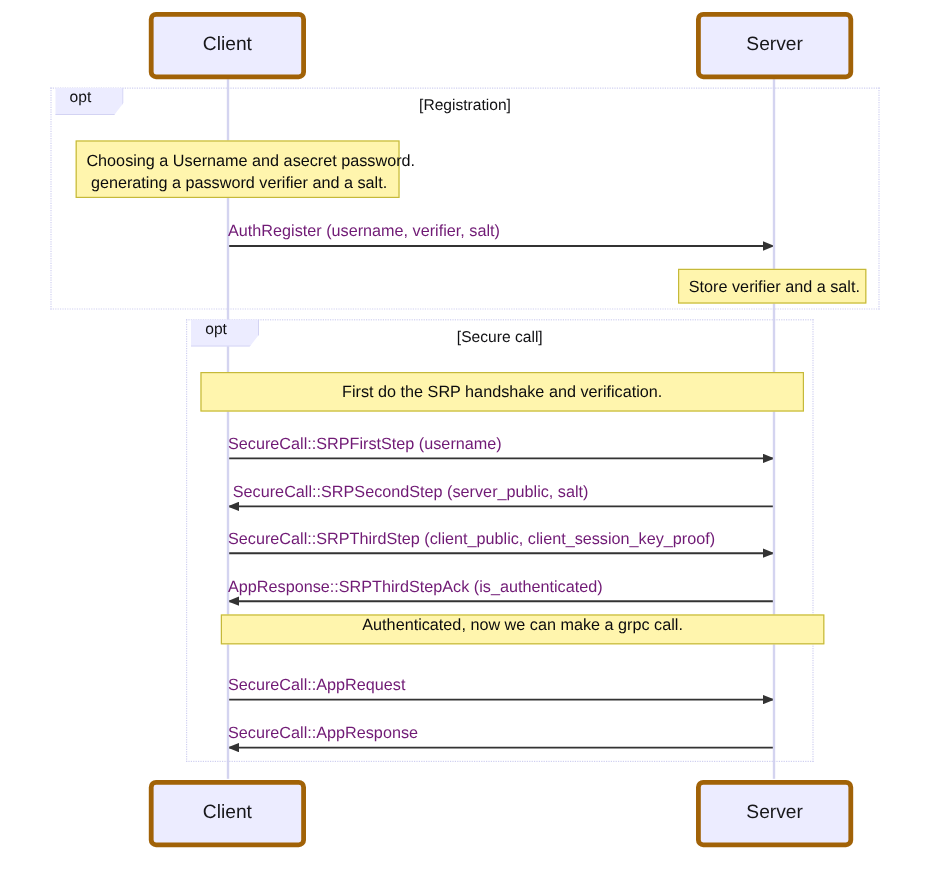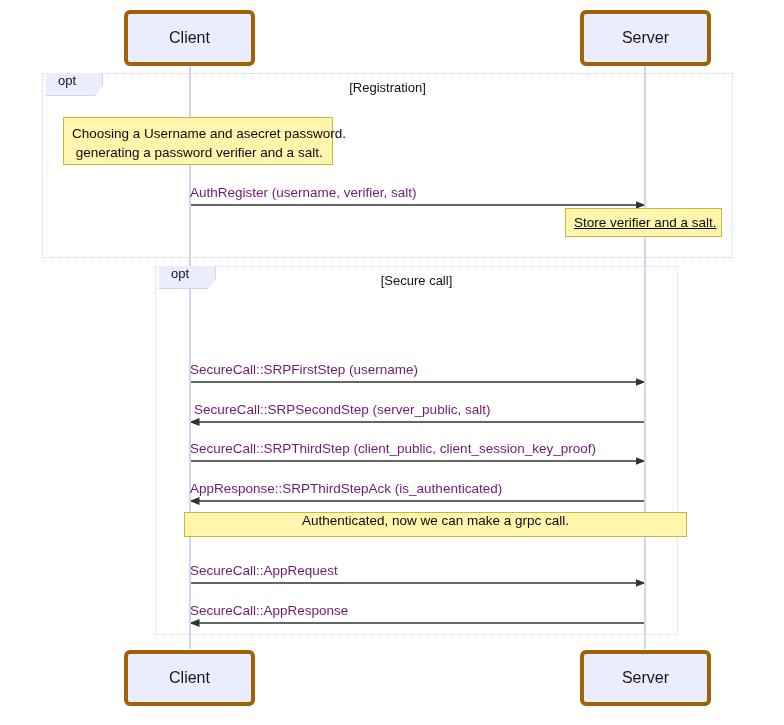--- a/index.html
+++ b/index.html
@@ -155,24 +155,27 @@
   </div>
   <div class="participant" style="left:580px; top:650px; width:131px; height:56px;">
     <span>Server</span>
   </div>
 
   <div class="note" style="left:42px; top:117px; width:270px; height:48px;margin-left:21px;">
     <span class="note-line">Choosing a Username and asecret password.</span>
     <span class="note-line"> generating a password verifier and a salt.</span>
   </div>
 
-  <div class="note" style="left:565px; top:208px; width:157px; height:29px; padding:4px 8px;text-decoration:underline;">
+  <div class="note" style="left:565px; top:224px; width:157px; height:29px; padding:4px 8px;">
     <span class="note-line">Store verifier and a salt.</span>
   </div>
 
+  <div class="note centered" style="left:167px; top:310px; width:503px; height:33px;">
+    <span class="note-line">First do the SRP handshake and verification.</span>
+  </div>
 
   <div class="note centered" style="left:184px; top:512px; width:503px; height:25px;align-items:flex-end;">
     <span class="note-line">Authenticated, now we can make a grpc call.</span>
   </div>
 
   <svg id="svg-layer" viewBox="0 0 784 725" xmlns="http://www.w3.org/2000/svg">
     <defs>
       <marker id="arrow-right" markerWidth="10" markerHeight="8" refX="9.5" refY="4" orient="auto" markerUnits="userSpaceOnUse">
         <path d="M0,0 L10,4 L0,8 z" fill="#333333"></path>
       </marker>

